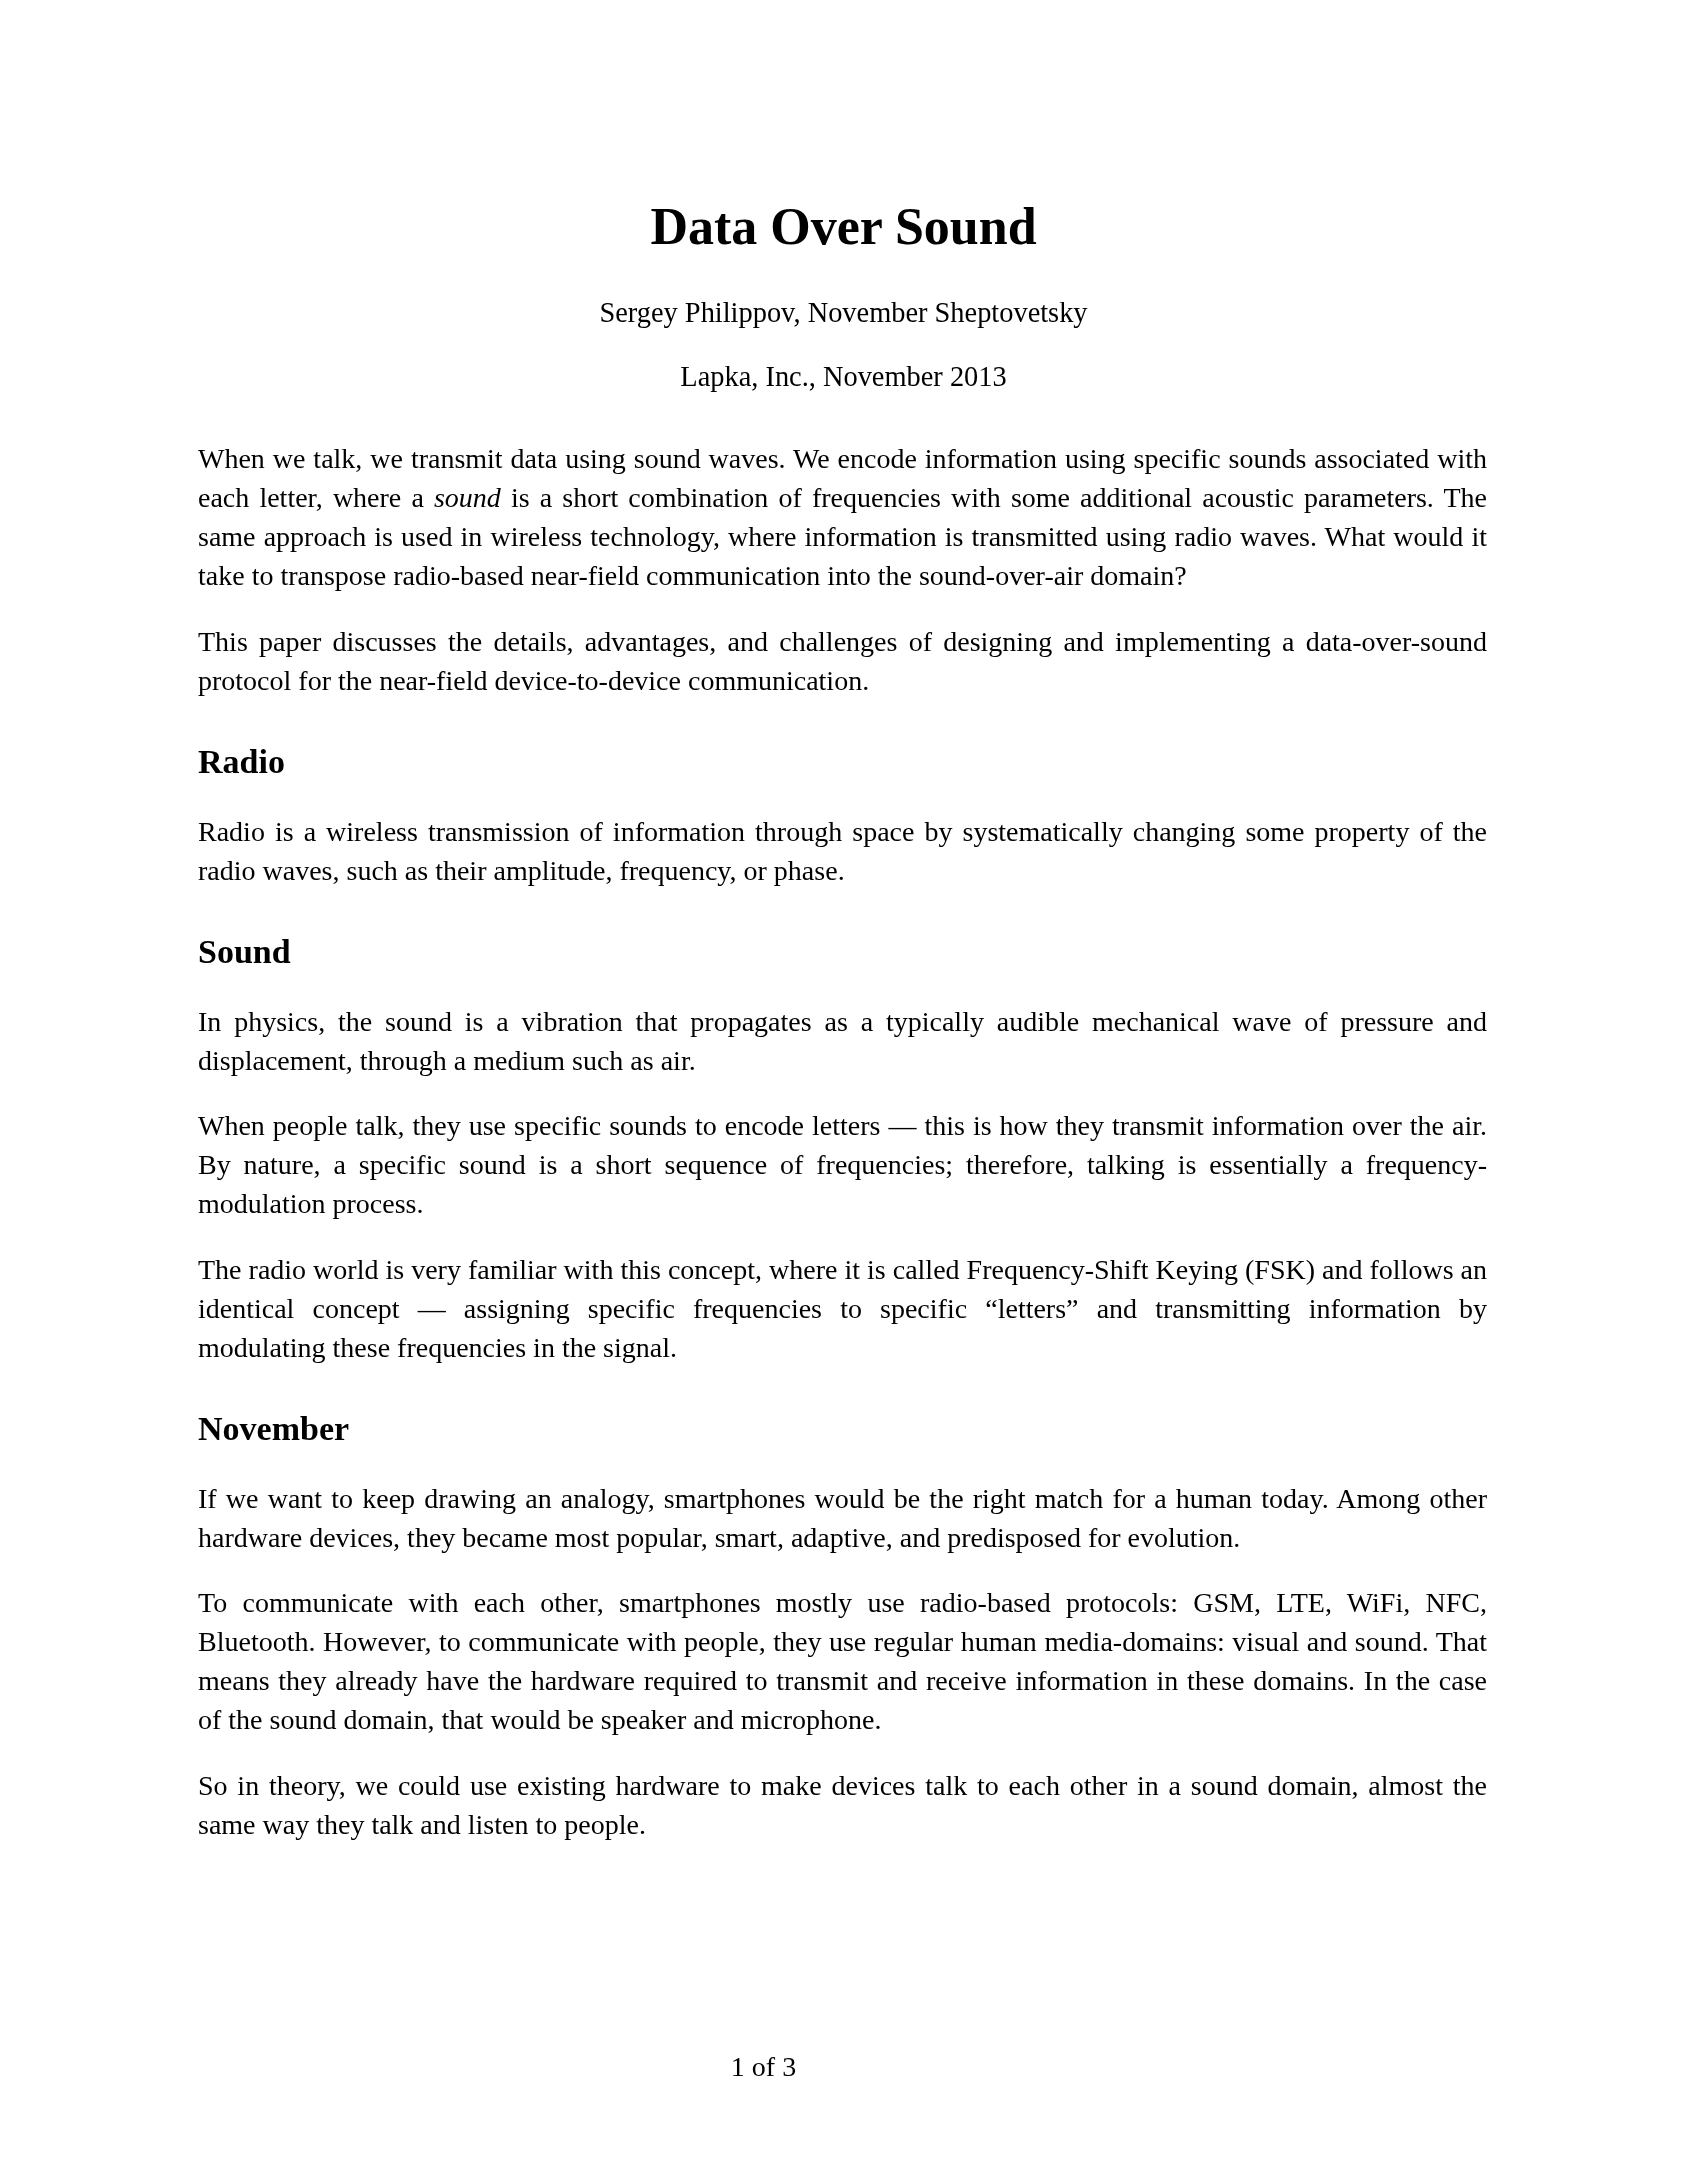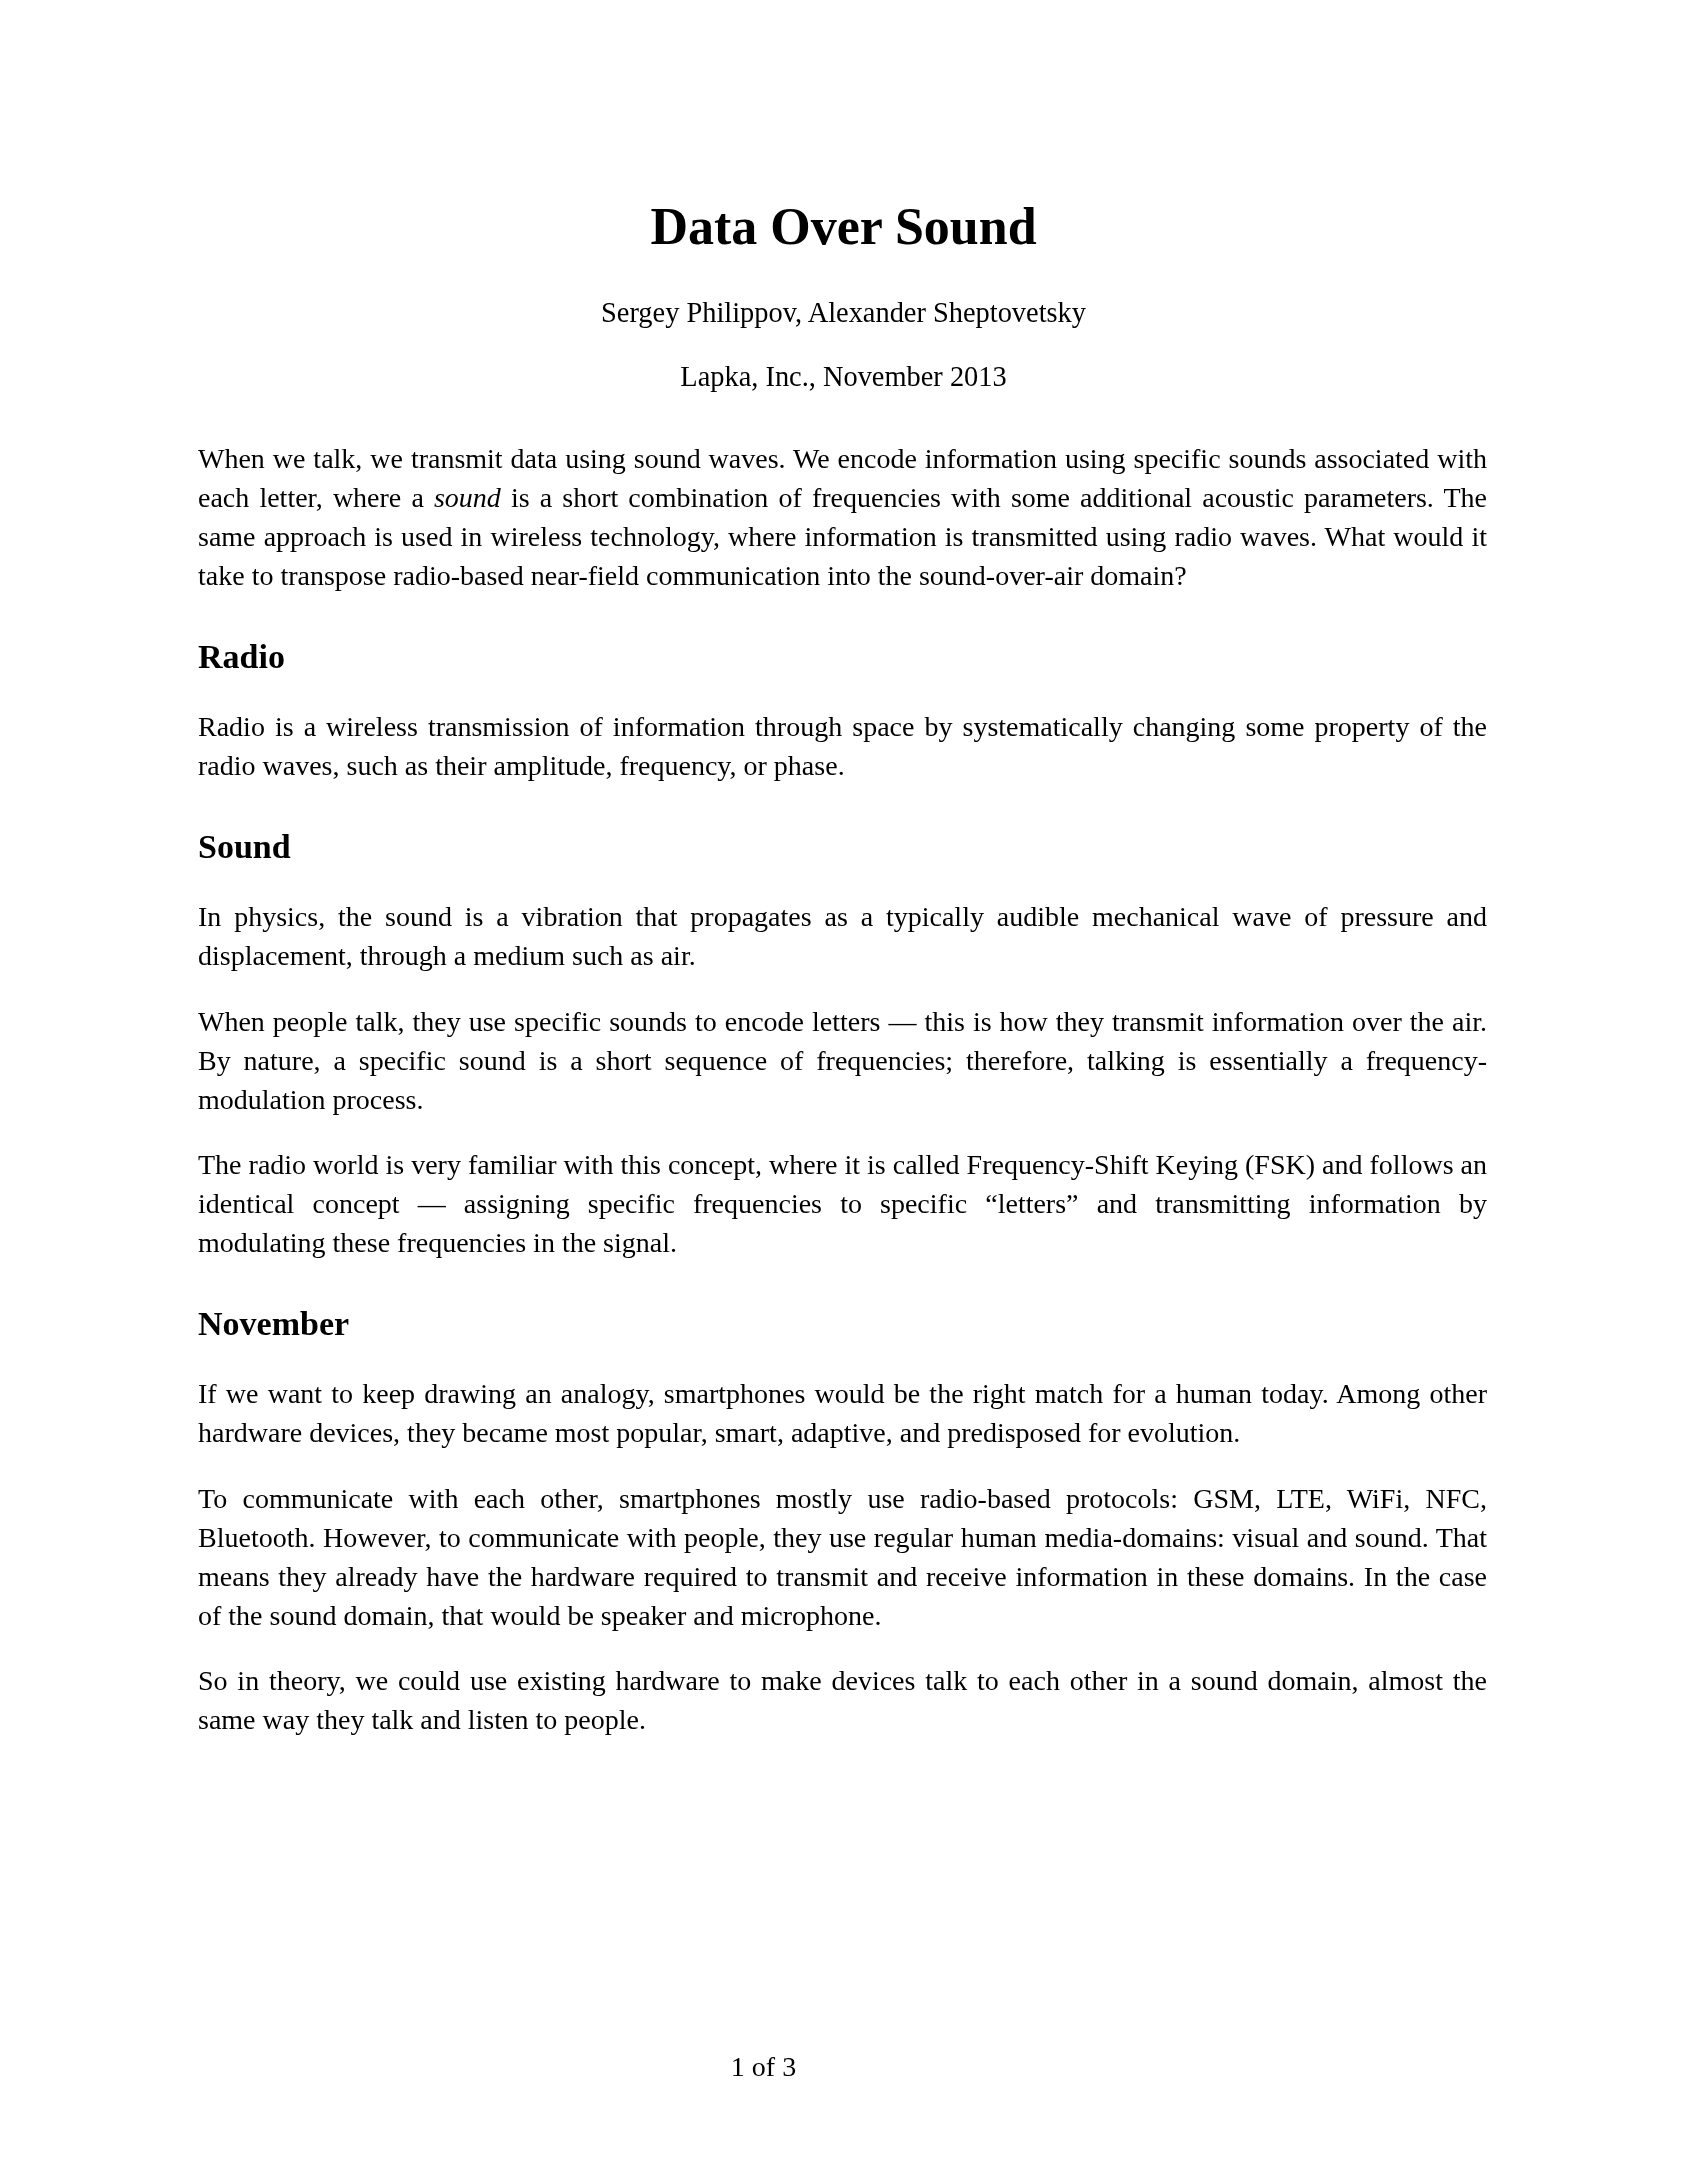--- a/index.html
+++ b/index.html
@@ -79,27 +79,28 @@
       margin: 0;
     }
     em { font-style: italic; }
   </style>
 </head>
 <body>
 
 <div class="page">
 
   <h1 class="title">Data Over Sound</h1>
-  <p class="authors">Sergey Philippov, Alexander Sheptovetsky</p>
+  <p class="authors">Sergey Philippov, November Sheptovetsky</p>
   <p class="affiliation">Lapka, Inc., November 2013</p>
 
   <div class="content">
 
     <section class="section">
       <p><span>When we talk, we transmit data using sound waves. We encode information using specific sounds associ­ated with each letter, where a </span><em>sound</em><span> is a short combination of frequencies with some additional acoustic parameters. The same approach is used in wireless technology, where information is transmitted using radio waves. What would it take to transpose radio-based near-field communication into the sound-over-air domain?</span></p>
+      <p>This paper discusses the details, advantages, and challenges of designing and implementing a data-over-sound protocol for the near-field device-to-device communication.</p>
     </section>
 
     <section class="section">
       <h2>Radio</h2>
       <p>Radio is a wireless transmission of information through space by systematically changing some property of the radio waves, such as their amplitude, frequency, or phase.</p>
     </section>
 
     <section class="section">
       <h2>Sound</h2>
       <p>In physics, the sound is a vibration that propagates as a typically audible mechanical wave of pressure and displacement, through a medium such as air.</p>

